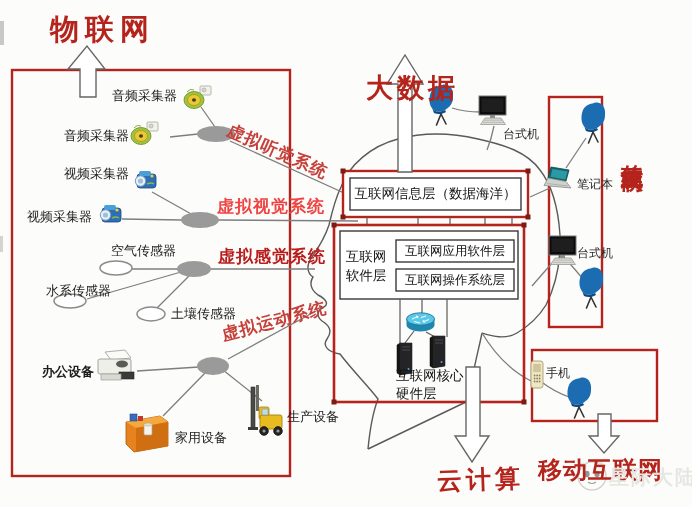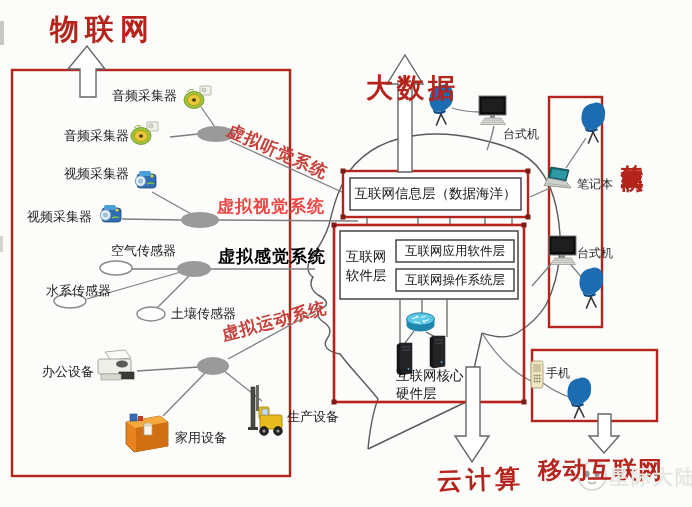--- a/index.html
+++ b/index.html
@@ -235,31 +235,31 @@
 </svg>
 
 <div class="title" style="left:50px;top:10px;font-size:29px;color:#b5241c;letter-spacing:6px;">物联网</div>
 <div class="title" style="left:366px;top:22px;font-size:27px;color:#b5241c;letter-spacing:4px;margin-top:48px;">大数据</div>
 <div class="title" style="left:437px;top:463px;font-size:25px;color:#b5241c;letter-spacing:4px;transform:rotate(-2deg);">云计算</div>
 <div class="title" style="left:538px;top:454px;font-size:24px;color:#b5241c;letter-spacing:1px;">移动互联网</div>
 <div class="title" style="left:617px;top:146px;font-size:22px;color:#b5241c;writing-mode:vertical-rl;letter-spacing:2px;">传统互联网</div>
 
 <div class="sys" style="left:233px;top:119px;color:#c5403a;transform:rotate(24deg);transform-origin:left top;">虚拟听觉系统</div>
 <div class="sys" style="left:217px;top:195px;color:#ef4444;">虚拟视觉系统</div>
-<div class="sys" style="left:218px;top:245px;color:#000000;">虚拟感觉系统</div>
+<div class="sys" style="left:218px;top:245px;color:#b91c1c;">虚拟感觉系统</div>
 <div class="sys" style="left:219px;top:324px;color:#c5403a;transform:rotate(-15deg);transform-origin:left top;">虚拟运动系统</div>
 
 <div class="lbl" style="left:112px;top:89px;">音频采集器</div>
 <div class="lbl" style="left:64px;top:129px;">音频采集器</div>
 <div class="lbl" style="left:64px;top:167px;">视频采集器</div>
 <div class="lbl" style="left:27px;top:210px;">视频采集器</div>
 <div class="lbl" style="left:111px;top:244px;">空气传感器</div>
 <div class="lbl" style="left:46px;top:284px;">水系传感器</div>
 <div class="lbl" style="left:171px;top:307px;">土壤传感器</div>
-<div class="lbl" style="left:42px;top:365px;">办公设备</div>
+<div class="lbl" style="left:42px;top:365px;font-weight:bold;">办公设备</div>
 <div class="lbl" style="left:175px;top:431px;">家用设备</div>
 <div class="lbl" style="left:287px;top:410px;">生产设备</div>
 
 <div class="boxtxt" style="left:350px;top:178px;width:171px;height:32px;font-size:13.5px;">互联网信息层（数据海洋）</div>
 <div class="boxtxt" style="left:342px;top:246px;width:48px;height:40px;font-size:13.5px;line-height:1.4;flex-wrap:wrap;">互联网软件层</div>
 <div class="boxtxt" style="left:396px;top:240px;width:118px;height:22px;font-size:12.5px;">互联网应用软件层</div>
 <div class="boxtxt" style="left:396px;top:269px;width:118px;height:22px;font-size:12.5px;">互联网操作系统层</div>
 <div class="boxtxt" style="left:396px;top:369px;width:74px;height:30px;font-size:13.5px;line-height:1.35;text-align:left;justify-content:flex-start;">互联网核心硬件层</div>
 
 <div class="lbl-sm" style="left:503px;top:126px;">台式机</div>

